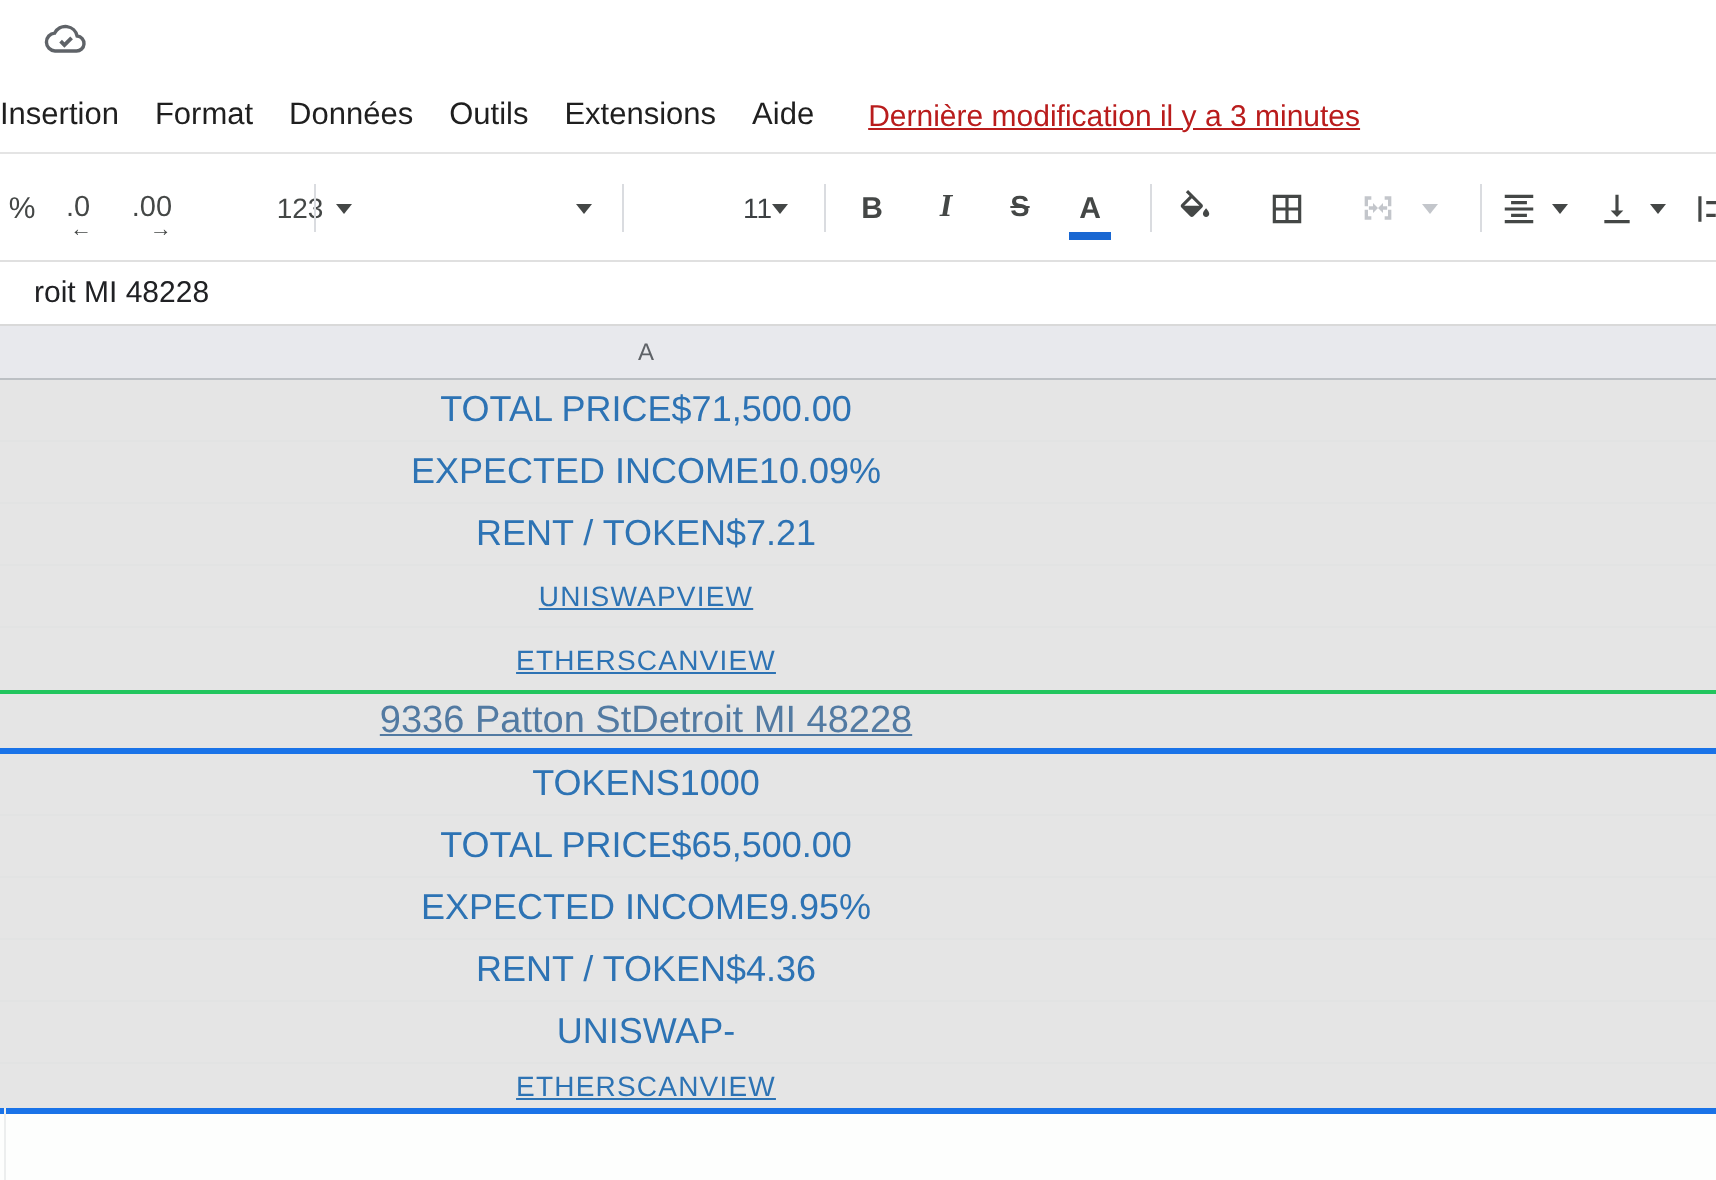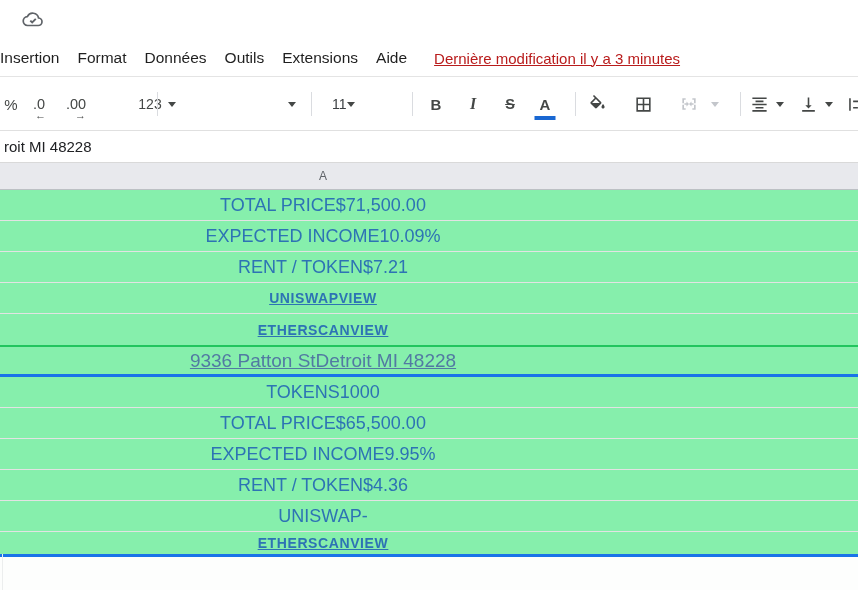--- a/index.html
+++ b/index.html
@@ -42,40 +42,40 @@
   .strike-label { text-decoration: line-through; font-size: 14.5px; font-weight: 600; }
   .color-a { position: relative; font-weight: 700; font-size: 15px; }
   .color-bar { position: absolute; left: 50%; transform: translateX(-50%); bottom: -7px; width: 21px; height: 4px; background: #1967d2; }
   .icon-svg { display: block; }
   
   .formulabar {
     position: absolute; left: 0; top: 131px; width: 858px; height: 32px;
     background: #fff; border-bottom: 1px solid #d9d9d9;
     display: flex; align-items: center;
   }
-  .formula-text { font-size: 15px; color: #202124; padding-left: 4px; white-space: nowrap; }
+  .formula-text { font-size: 15px; color: #202124; padding-left: 17px; white-space: nowrap; }
   
   .colheader {
     position: absolute; left: 0; top: 163px; width: 858px; height: 27px;
     background: #e8e9ed; border-bottom: 1px solid #bcc0c4;
   }
   .colheader-label {
     position: absolute; left: 323px; top: 50%; transform: translate(-50%, -50%);
     font-size: 12px; color: #5f6368;
   }
   
   .grid { position: absolute; left: 0; top: 190px; width: 858px; height: 400px; background: #fdfefd; }
   .gridline-left { position: absolute; left: 2px; top: 0; bottom: 0; width: 1px; background: #eceeee; }
-  .row { position: relative; width: 858px; height: 31px; border-bottom: 1px solid #e2e3e3; background: #86efac; }
+  .row { position: relative; width: 858px; height: 31px; border-bottom: 1px solid #e2e3e3; background: #e5e5e5; }
   .row-text {
     position: absolute; left: 323px; top: 50%; transform: translate(-50%, -50%);
     white-space: nowrap;
   }
   .cell-value .row-text { color: #2d73b4; font-size: 18px; }
-  .cell-link .row-text  { color: #2d73b4; font-size: 14px; font-weight: 700; letter-spacing: 0.6px; text-decoration: underline; }
+  .cell-link .row-text  { color: #2d73b4; font-size: 14px; font-weight: 400; letter-spacing: 0.6px; text-decoration: underline; }
   .row-nolinebelow { border-bottom: none; }
   .row-selected {
     height: 32px; border-top: 2px solid #22c55e; border-bottom: 3px solid #1a73e8;
   }
   .row-selected .row-text { color: #527aa2; font-size: 19px; text-decoration: underline; }
   .row-short { height: 22px; border-bottom: none; }
   .blue-rule { width: 858px; height: 3px; background: #1a73e8; }
   .filler { width: 858px; height: 2px; background: #fdfefd; }
 </style>
 </head>
@@ -121,21 +121,21 @@
     <span class="caret"></span>
   </div>
   <div class="tb-sep" style="left:157px;"></div>
 
   <div class="tb" style="left:164px; width:134px; justify-content:flex-end; padding-right:2px;">
     <span style="flex:1;"></span>
     <span class="caret"></span>
   </div>
   <div class="tb-sep" style="left:311px;"></div>
 
-  <div class="tb" style="left:318px; width:84px; justify-content:flex-start; padding:0 8px;">
+  <div class="tb" style="left:318px; width:84px; justify-content:flex-end; padding:0 8px;">
     <span style="font-size:14px; color:#3c4043; padding-left:6px;">11</span>
     <span class="caret"></span>
   </div>
   <div class="tb-sep" style="left:412px;"></div>
 
   <div class="tb" style="left:422px; width:28px;">
     <span class="bold-label">B</span>
   </div>
   <div class="tb" style="left:459px; width:28px;">
     <span class="italic-label">I</span>

